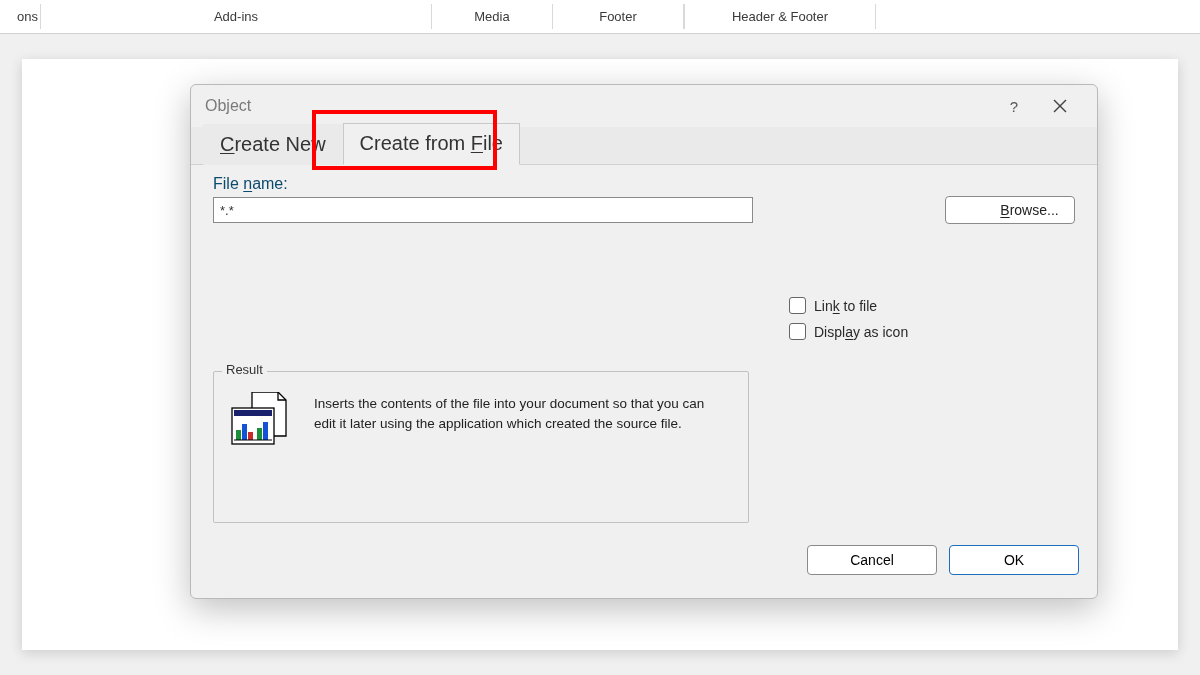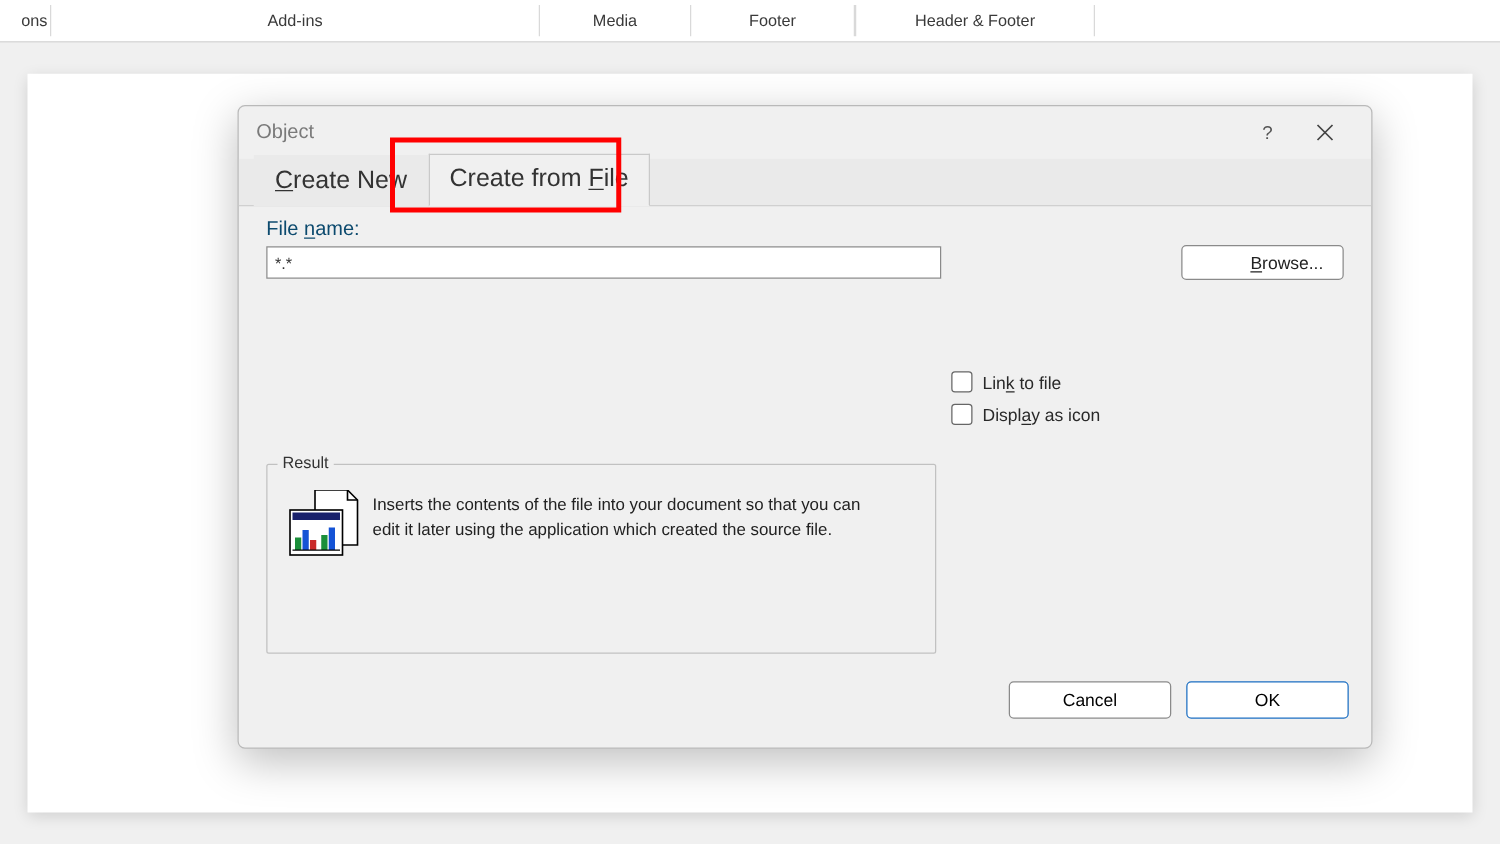--- a/index.html
+++ b/index.html
@@ -134,21 +134,21 @@
     border-radius: 4px;
     background: #ffffff;
     font-size: 14px;
     color: #222;
     cursor: pointer;
     margin-left: auto;
     padding-left: 39px;
   }
   .cb-group {
     position: absolute;
-    left: 570px;
+    left: 598px;
     top: 132px;
     display: flex;
     flex-direction: column;
     gap: 9px;
   }
   .cb {
     display: flex;
     align-items: center;
     gap: 8px;
     font-size: 14px;
@@ -175,20 +175,21 @@
     position: absolute;
     top: -10px;
     left: 8px;
     background: #f0f0f0;
     padding: 0 4px;
     font-size: 13px;
     color: #333;
   }
   .result-row {
     display: flex;
+    gap: 16px;
     align-items: flex-start;
   }
   .result-text {
     font-size: 13.5px;
     color: #222;
     line-height: 1.45;
     padding-top: 2px;
     max-width: 400px;
   }
   .result-icon { width: 70px; height: 62px; flex-shrink: 0; }

